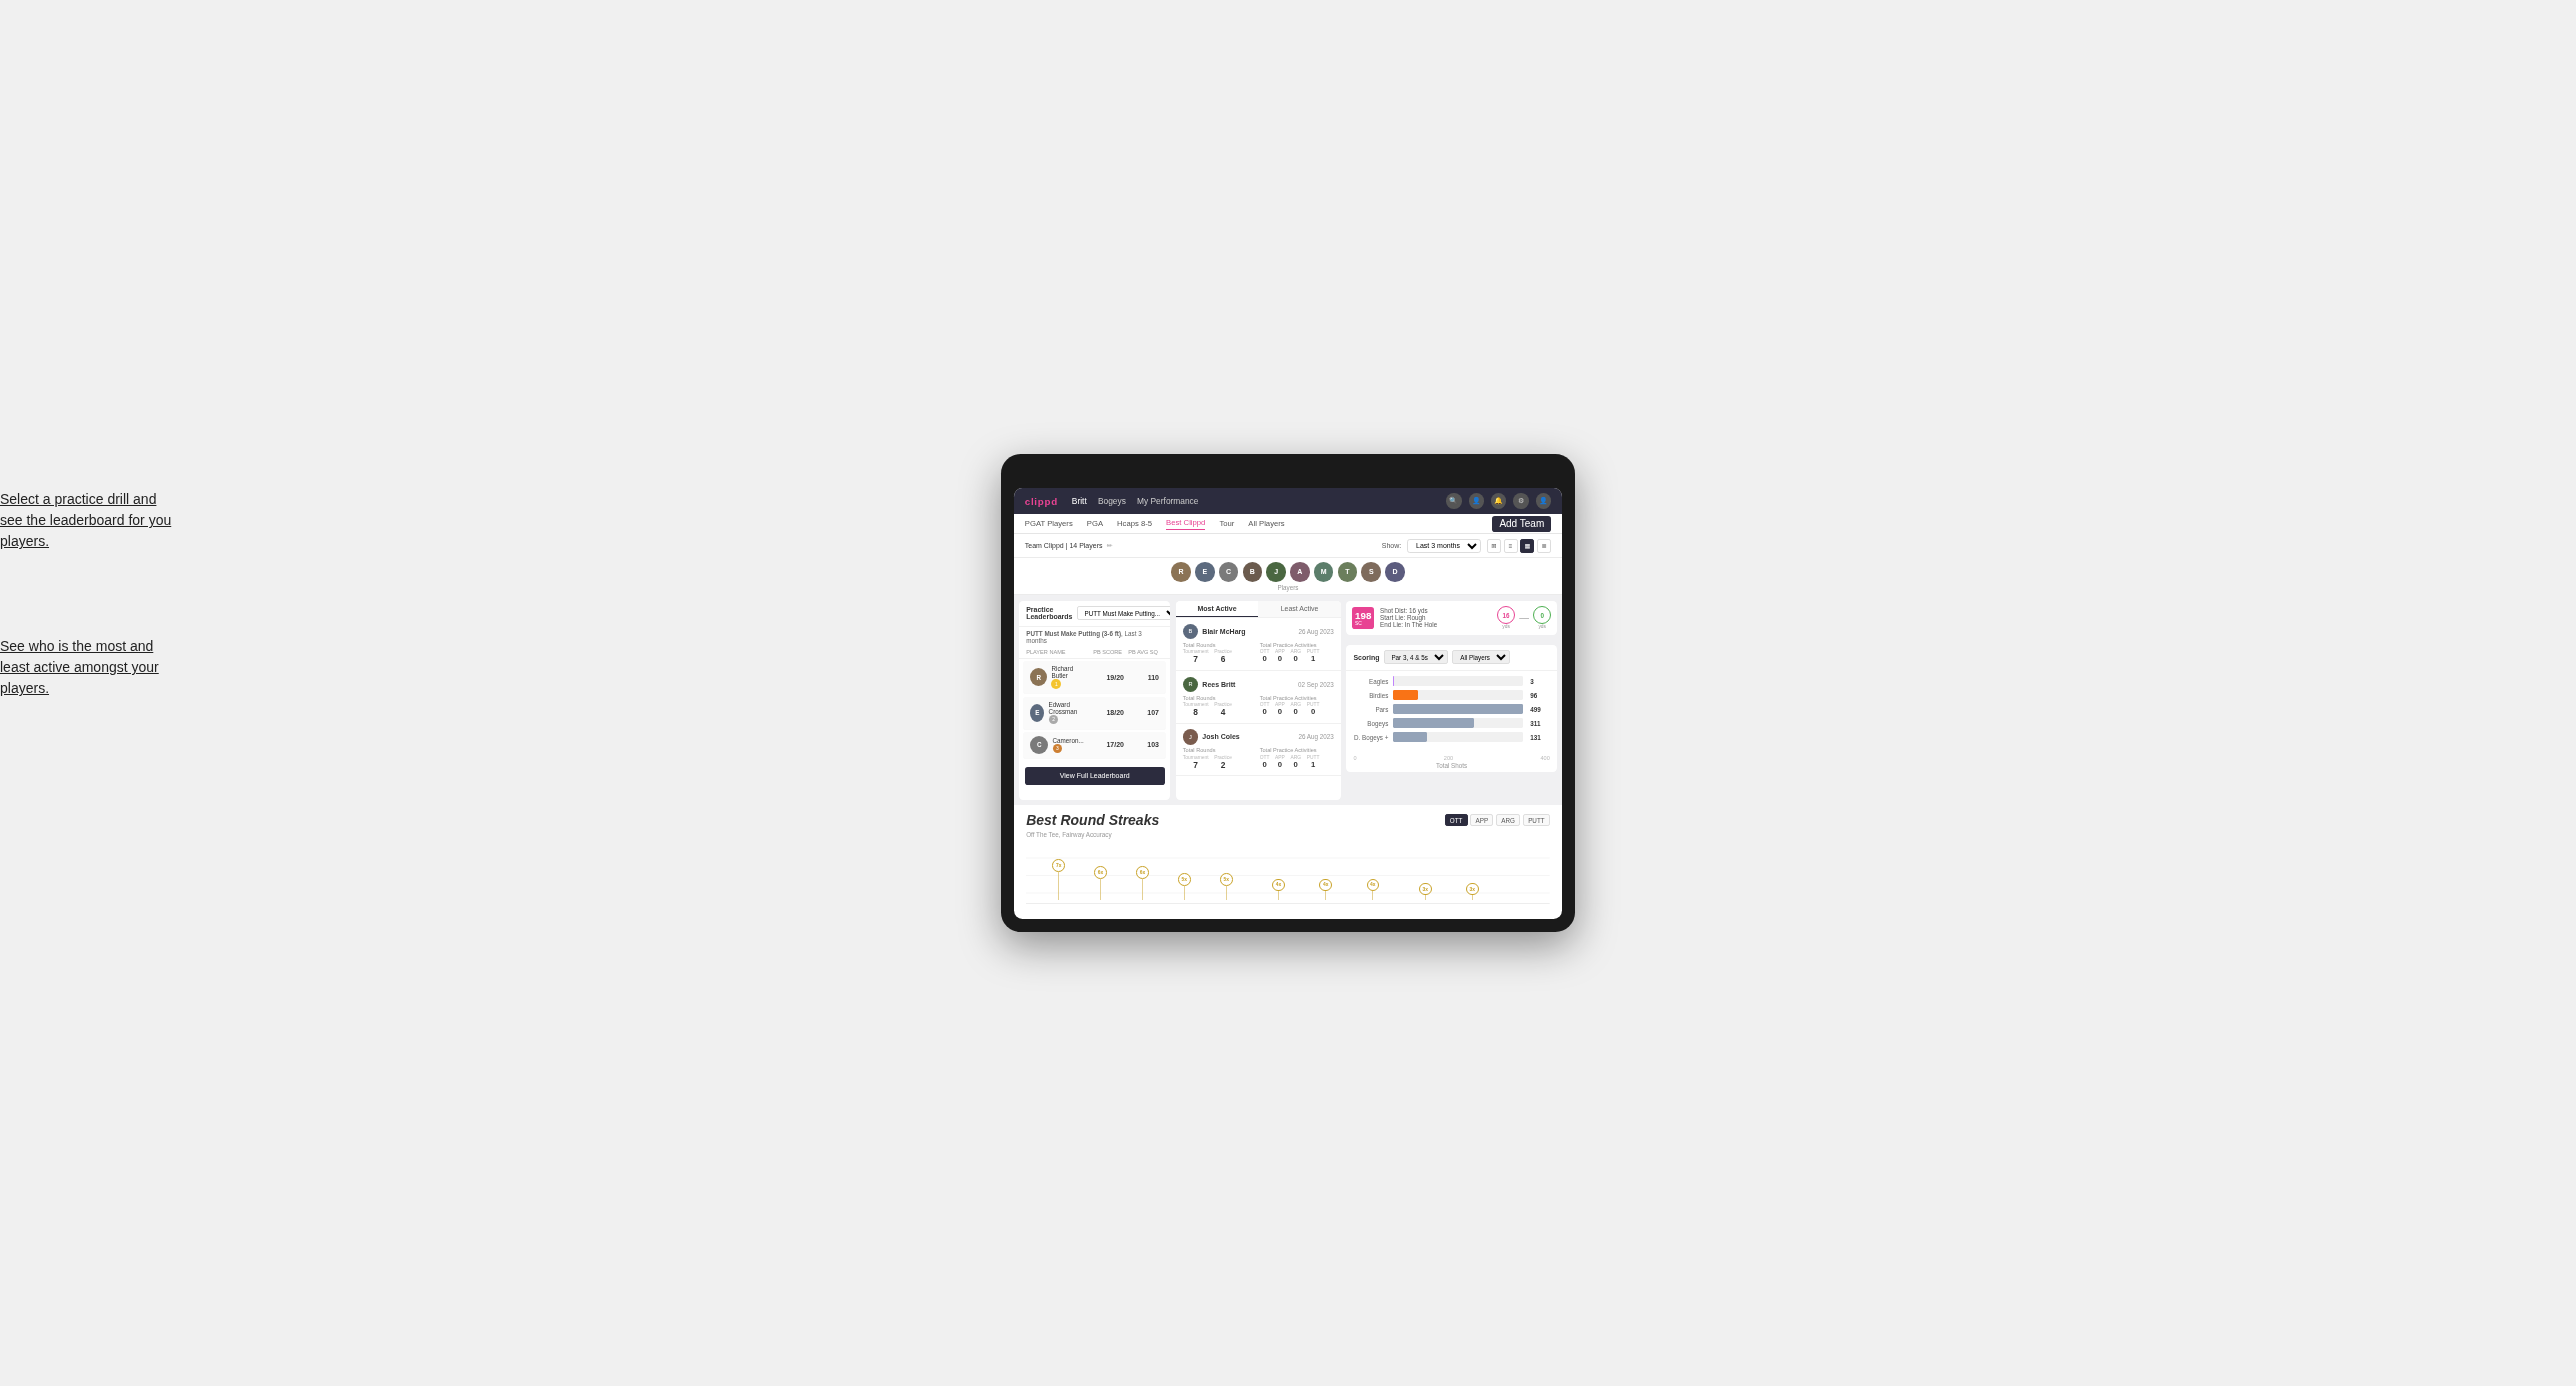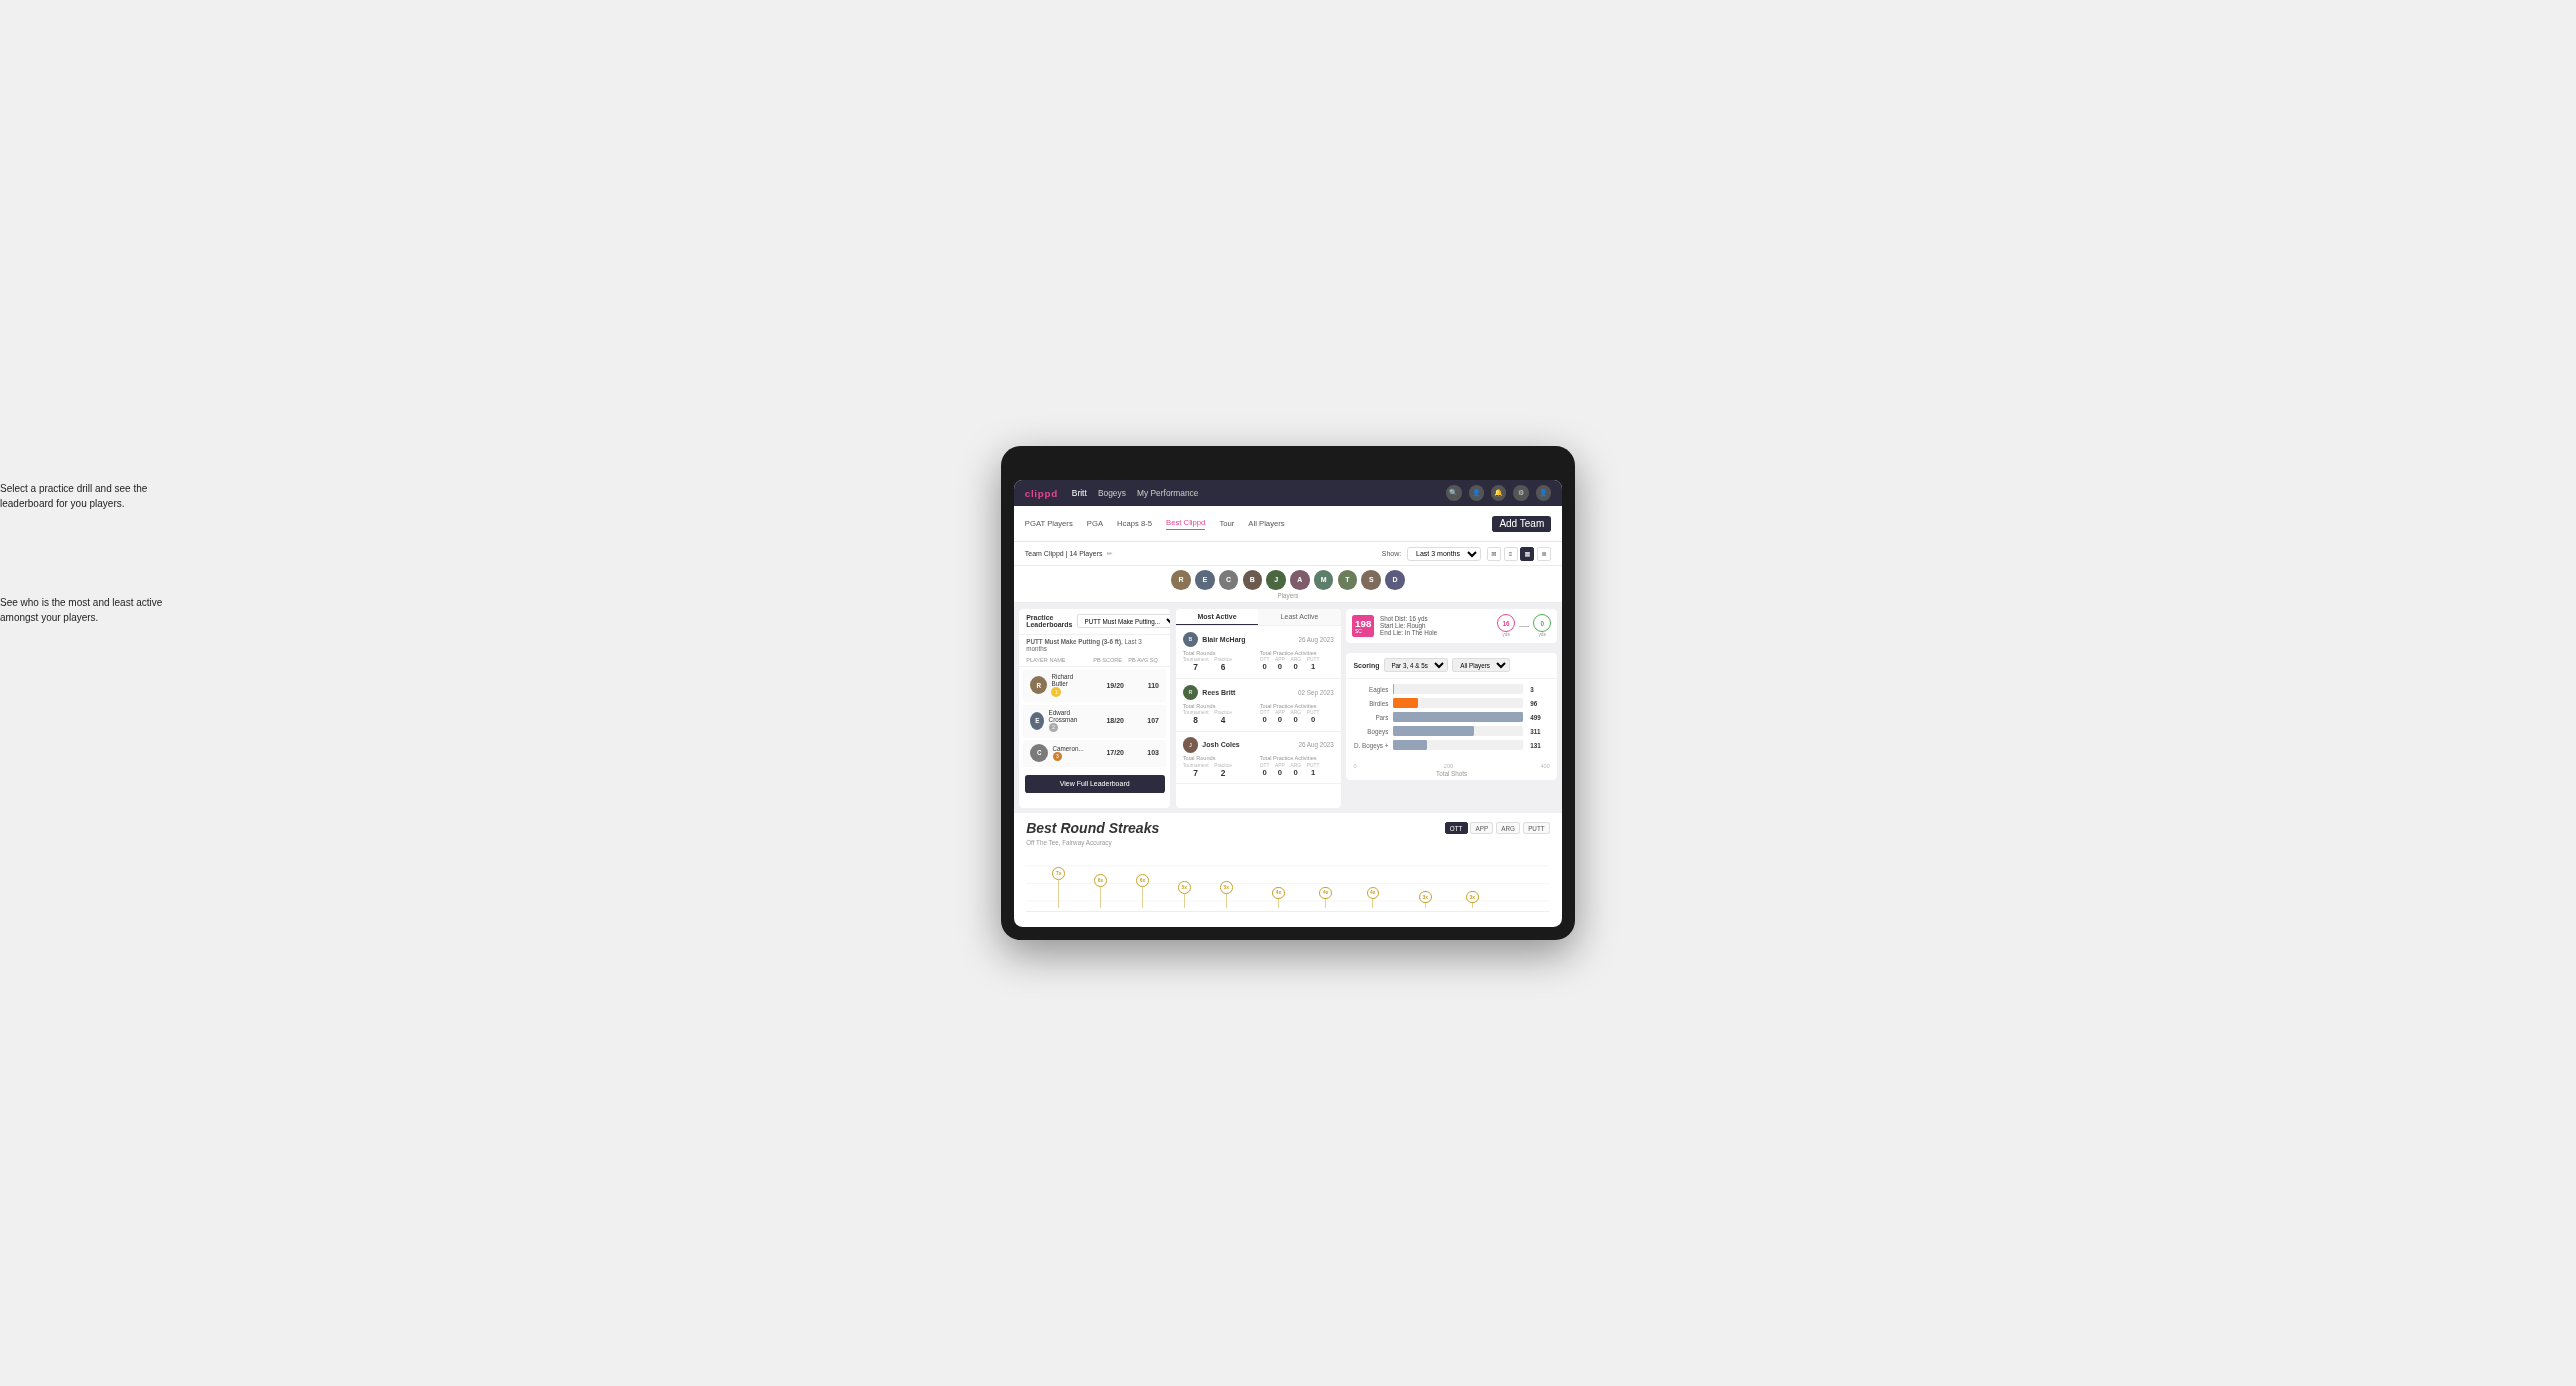--- a/index.html
+++ b/index.html
@@ -73,21 +73,21 @@
       font-size: 7px;
     }
 
     
     .sub-nav {
       background: #fff;
       border-bottom: 0.7px solid #e5e5e5;
       display: flex;
       align-items: center;
       padding: 0 11.2px;
-      height: 36px;
+      height: 20px;
       gap: 14px;
     }
     .sub-nav-link {
       font-size: 7.7px;
       color: #555;
       cursor: pointer;
       padding-bottom: 1.4px;
     }
     .sub-nav-link.active {
       color: #e84393;
@@ -513,24 +513,25 @@
     }
     .right-annotations {
       position: absolute;
       right: 0;
       top: 0;
       width: 182px;
       padding-top: 182px;
     }
 
     .annot-text {
-      font-size: 10px;
+      font-size: 14px;
       color: #222;
       line-height: 1.5;
       margin-bottom: 21px;
+      text-decoration: underline;
     }
     .players-label {
       font-size: 6.3px;
       color: #999;
       margin-top: 2.8px;
     }
     .main-grid {
       display: grid;
       grid-template-columns: 151px 165px 1fr;
       gap: 5.6px;

